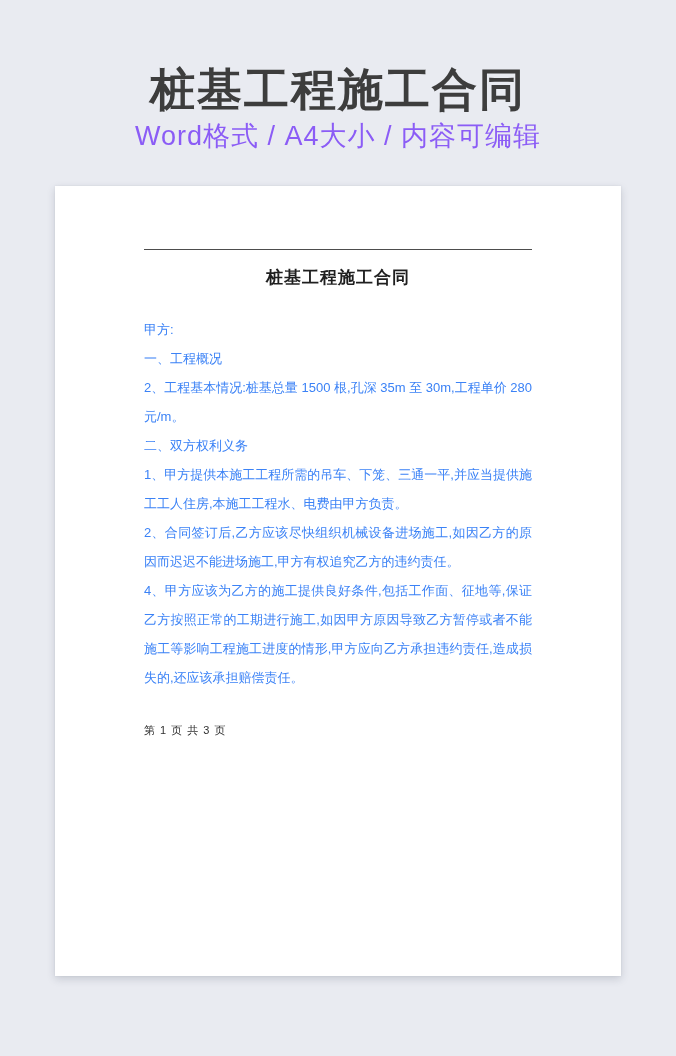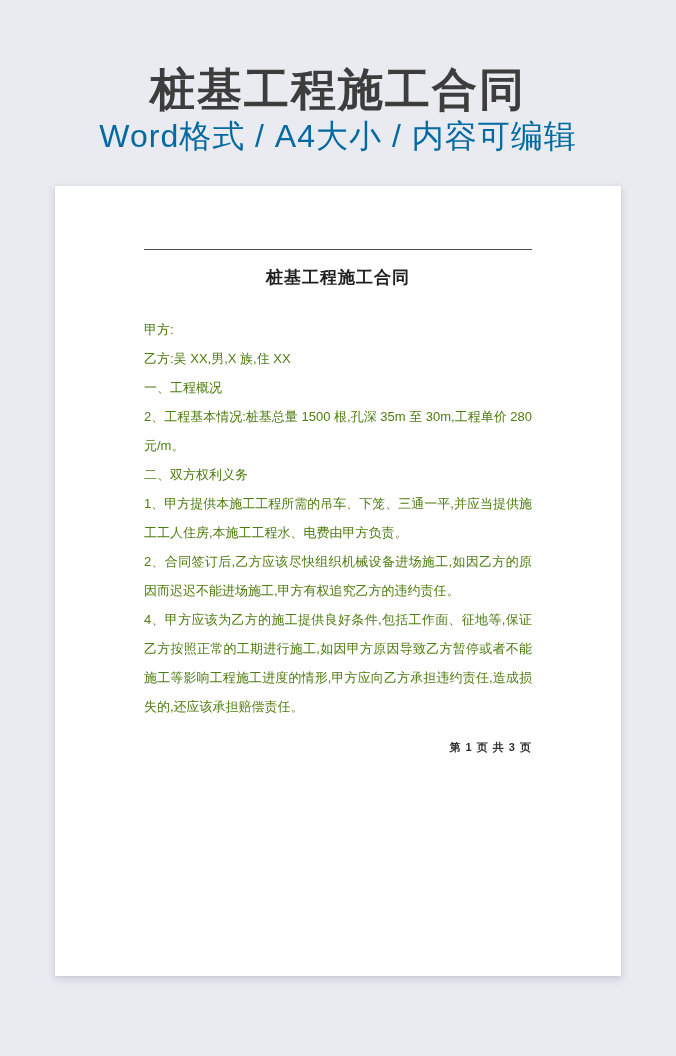--- a/index.html
+++ b/index.html
@@ -26,23 +26,23 @@
   .banner-title {
     margin-top: 64px;
     font-size: 45px;
     line-height: 52px;
     font-weight: bold;
     color: #3d3d3d;
     letter-spacing: 2px;
   }
   .banner-subtitle {
     margin-top: 5px;
-    font-size: 32px;
+    font-size: 27px;
     line-height: 30px;
-    color: #0369a1;
+    color: #8b5cf6;
     letter-spacing: 1px;
   }
 
   
   .page {
     position: absolute;
     left: 55px;
     top: 186px;
     width: 566px;
     height: 790px;
@@ -65,48 +65,47 @@
     font-weight: bold;
     color: #1f1f1f;
     text-align: center;
     margin: 16px 0 25px 0;
     letter-spacing: 1px;
   }
   .doc-body p {
     margin: 0;
     font-size: 13px;
     line-height: 29px;
-    color: #4d7c0f;
+    color: #3b82f6;
     text-align: justify;
   }
   .doc-footer {
-    margin-top: 16px;
-    text-align: right;
+    margin-top: 28px;
+    text-align: left;
     font-size: 11px;
     line-height: 20px;
-    font-weight: bold;
+    font-weight: normal;
     color: #303030;
     letter-spacing: 1px;
   }
 </style>
 </head>
 <body>
 
 <div class="banner">
   <div class="banner-title">桩基工程施工合同</div>
   <div class="banner-subtitle">Word格式 / A4大小 / 内容可编辑</div>
 </div>
 
 <div class="page">
   <div class="doc-inner">
     <hr class="doc-rule">
     <div class="doc-title">桩基工程施工合同</div>
     <div class="doc-body">
       <p>甲方:</p>
-      <p>乙方:吴 XX,男,X 族,住 XX</p>
       <p>一、工程概况</p>
       <p>2、工程基本情况:桩基总量 1500 根,孔深 35m 至 30m,工程单价 280 元/m。</p>
       <p>二、双方权利义务</p>
       <p>1、甲方提供本施工工程所需的吊车、下笼、三通一平,并应当提供施工工人住房,本施工工程水、电费由甲方负责。</p>
       <p>2、合同签订后,乙方应该尽快组织机械设备进场施工,如因乙方的原因而迟迟不能进场施工,甲方有权追究乙方的违约责任。</p>
       <p>4、甲方应该为乙方的施工提供良好条件,包括工作面、征地等,保证乙方按照正常的工期进行施工,如因甲方原因导致乙方暂停或者不能施工等影响工程施工进度的情形,甲方应向乙方承担违约责任,造成损失的,还应该承担赔偿责任。</p>
     </div>
     <div class="doc-footer">第 1 页 共 3 页</div>
   </div>
 </div>

